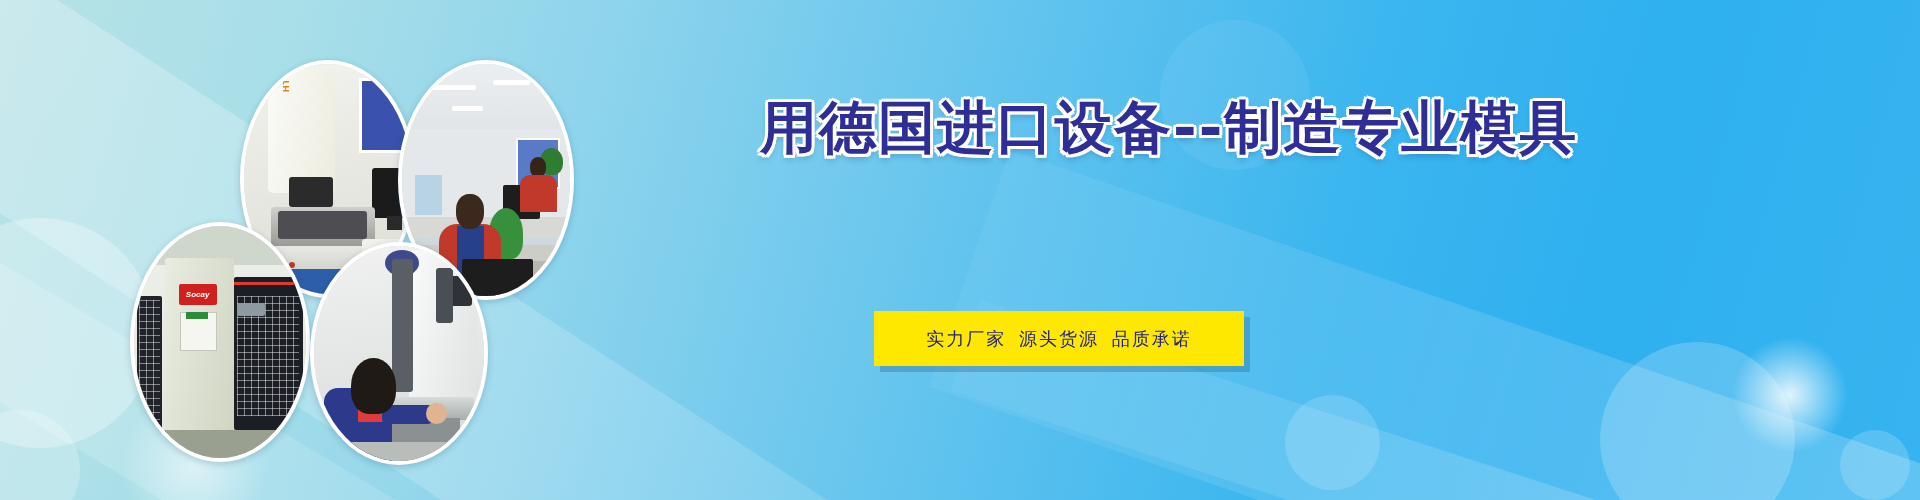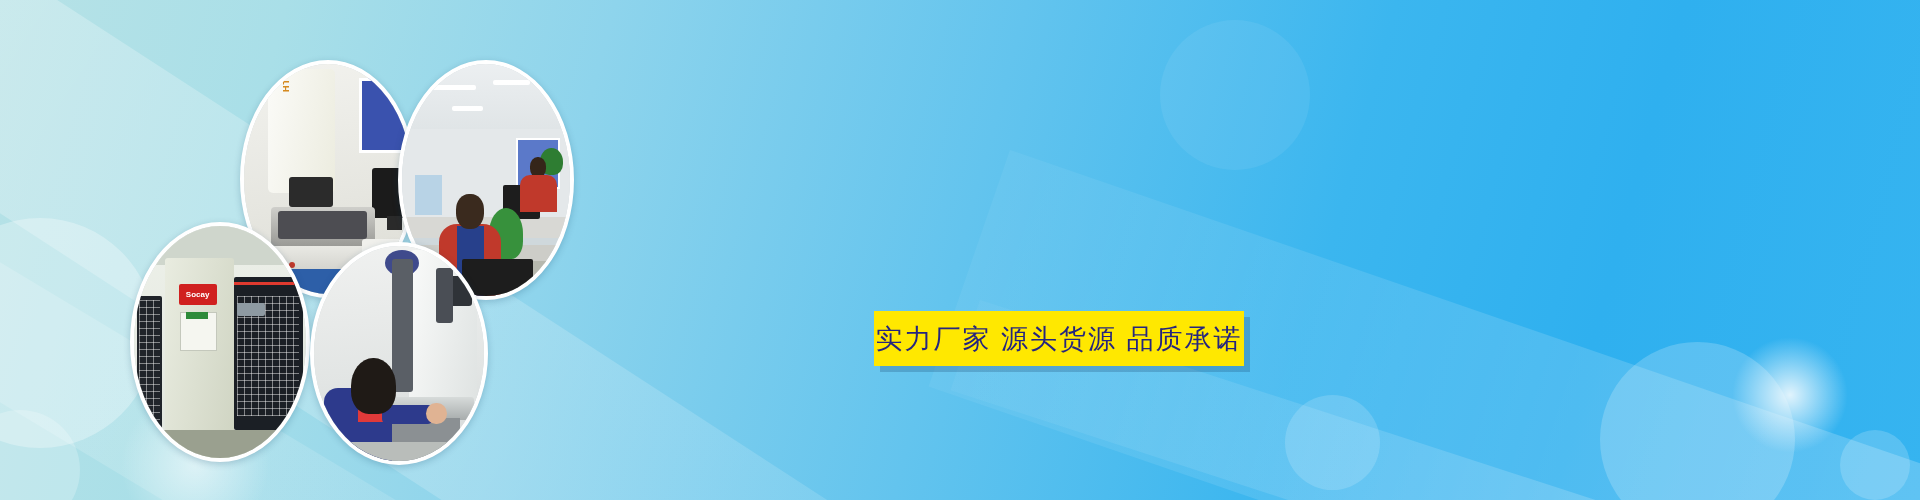--- a/index.html
+++ b/index.html
@@ -33,21 +33,21 @@
   .glow-2{width:150px;height:150px;left:120px;top:390px;
     background:radial-gradient(circle,rgba(255,255,255,.55) 0%,rgba(255,255,255,0) 70%);}
 
   
   #photos{position:absolute;left:120px;top:52px;width:470px;height:370px;}
   .photo{position:absolute;border-radius:50%;border:4px solid #ffffff;overflow:hidden;
          box-shadow:0 2px 7px rgba(10,60,95,.22);background:#cfd8dc;}
 
   .ph-metro{left:120px;top:8px;width:168px;height:230px;}
   .ph-office{left:278px;top:8px;width:168px;height:232px;}
-  .ph-cnc{left:10px;top:170px;width:172px;height:232px;}
+  .ph-cnc{left:10px;top:170px;width:172px;height:232px;font-style:italic;}
   .ph-insp{left:190px;top:190px;width:170px;height:215px;}
 
   .scene{position:absolute;inset:0;}
 
   
   .m-wall{position:absolute;inset:0;background:linear-gradient(170deg,#f2f2ee 0%,#e6e6e0 58%,#dcdcd4 100%);}
   .m-col{position:absolute;left:14%;top:2%;width:40%;height:54%;
          background:linear-gradient(100deg,#fbfbf8,#ececdf);border-radius:5px;}
   .m-label{position:absolute;left:22%;top:12%;color:#d58a20;font-size:9px;font-weight:bold;
            letter-spacing:1px;transform:rotate(-90deg);transform-origin:left top;white-space:nowrap;}
@@ -123,21 +123,21 @@
   .hl-line{font-family:"DejaVu Sans","Liberation Sans",sans-serif;
     font-size:57px;font-weight:bold;line-height:1.38;color:#2e2e94;letter-spacing:2px;white-space:nowrap;
     text-shadow:
       -2.5px -2.5px 0 #fff, 2.5px -2.5px 0 #fff, -2.5px 2.5px 0 #fff, 2.5px 2.5px 0 #fff,
       -3px 0 0 #fff, 3px 0 0 #fff, 0 -3px 0 #fff, 0 3px 0 #fff,
       0 5px 6px rgba(20,50,110,.30);}
 
   
   #ribbon{position:absolute;left:874px;top:311px;width:370px;height:55px;background:#ffe800;
           box-shadow:6px 6px 0 rgba(12,48,92,.22);display:flex;align-items:center;justify-content:center;}
-  #ribbon-text{font-family:Liberation Sans, sans-serif;font-size:27px;color:#25257f;
+  #ribbon-text{font-family:Liberation Mono, monospace;font-size:18px;color:#25257f;
                letter-spacing:2px;white-space:nowrap;}
 </style>
 </head>
 <body>
 
 <div id="banner">
 
   <div class="band band-a deco"></div>
   <div class="band band-b deco"></div>
   <div class="band band-c deco"></div>
@@ -229,19 +229,20 @@
         <div class="i-arm"></div>
         <div class="i-hand"></div>
         <div class="i-hair"></div>
         <div class="i-floor"></div>
       </div>
     </div>
 
   </div>
 
   <div id="headline">
+    <div class="hl-line">用德国进口设备--制造专业模具</div>
   </div>
 
   <div id="ribbon">
     <span id="ribbon-text">实力厂家 源头货源 品质承诺</span>
   </div>
 
 </div>
 
 </body></html>

